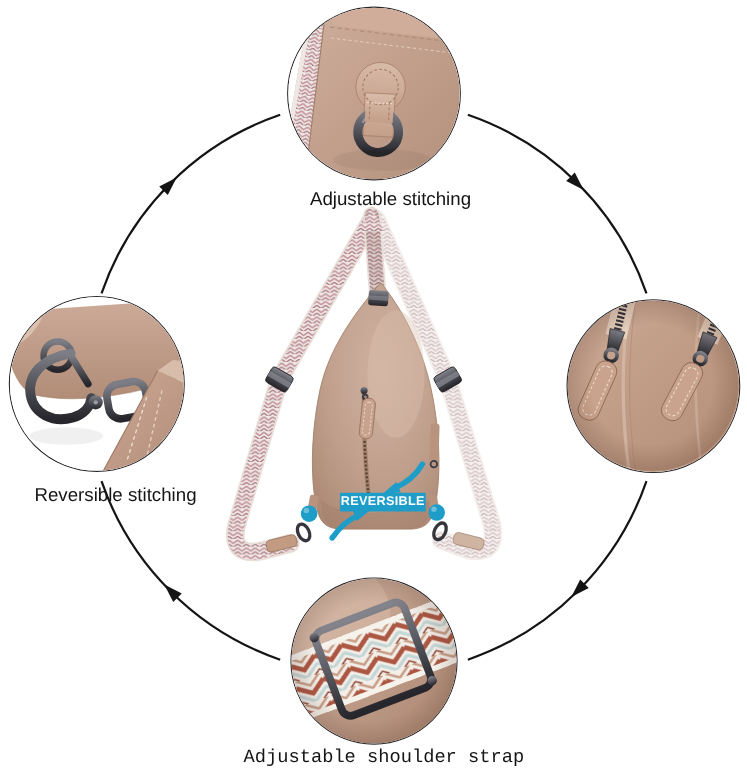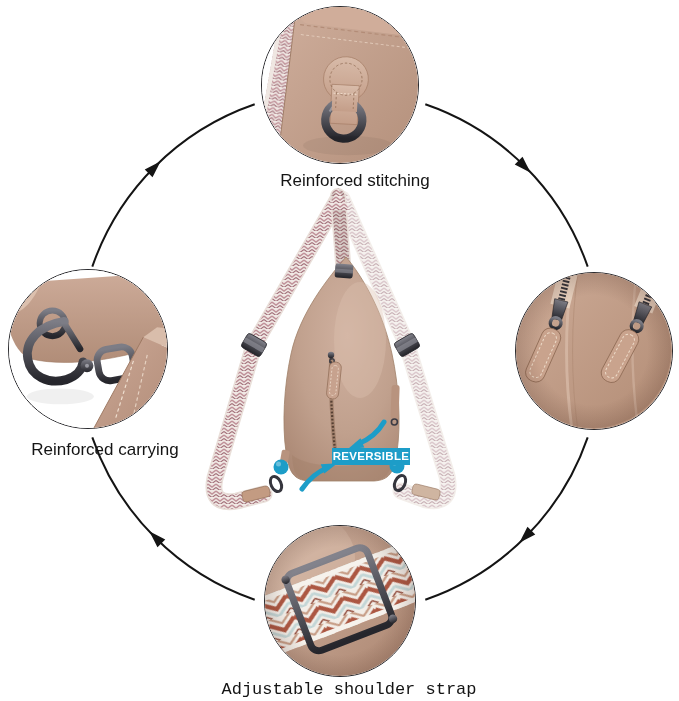--- a/index.html
+++ b/index.html
@@ -18,21 +18,21 @@
   .accent-fill{fill:var(--accent-blue);}
   .callout{position:absolute;border-radius:50%;overflow:hidden;border:1.4px solid #28282c;background:#fff;}
   .callout svg{width:100%;height:100%;}
   .callout-label{
     position:absolute;transform:translateX(-50%);
     font-size:17px;line-height:1.25;color:var(--ink);white-space:nowrap;
   }
   .badge{
     position:absolute;left:309px;top:448px;width:78px;height:17px;
     background:var(--accent-blue);color:#ffffff;
-    font-size:11.5px;line-height:17px;font-weight:bold;text-align:center;letter-spacing:.3px;margin-left:23px;
+    font-size:11.5px;line-height:17px;font-weight:bold;text-align:center;letter-spacing:.3px;
   }
 </style>
 </head>
 <body>
 
 <div class="stage">
 
   <svg id="main-canvas" width="679" height="701" viewBox="0 0 679 701">
     <defs>
       <pattern id="hb" width="8" height="7" patternUnits="userSpaceOnUse">
@@ -182,21 +182,21 @@
         <circle cx="85" cy="116" r="19" fill="none" stroke="url(#t-met)" stroke-width="8.5"></circle>
         <path d="M70 108 A19 19 0 0 1 85 97" stroke="#a9a9b2" stroke-width="2" fill="none" opacity=".7"></path>
         <rect x="72" y="81" width="26" height="26" fill="url(#t-tabg)"></rect>
         <circle cx="85" cy="74" r="16.5" fill="none" stroke="#96715b" stroke-width="1" stroke-dasharray="2.5 2.2" opacity=".85"></circle>
         <path d="M76 88 L76 104 M94 88 L94 104" stroke="#96715b" stroke-width="1" stroke-dasharray="2.5 2.2" fill="none" opacity=".85"></path>
         <path d="M73 89 L97 89" stroke="#f0dccb" stroke-width="1" stroke-dasharray="2 1.6" fill="none"></path>
       </g>
       <ellipse cx="88" cy="142" rx="46" ry="10" fill="#000000" opacity=".05"></ellipse>
     </svg>
   </div>
-  <div class="callout-label" style="left:355px;top:170px;">Reinforced stitching</div>
+  <div class="callout-label" style="left:355px;top:170px;">Adjustable stitching</div>
 
   <div class="callout" style="left:8px;top:269px;width:160px;height:160px;">
     <svg viewBox="0 0 160 160">
       <defs>
         <linearGradient id="l-pan" x1="0" y1="0" x2="0" y2="1">
           <stop offset="0" stop-color="#cdab99"></stop>
             <stop offset="1" stop-color="#b18d78"></stop>
         </linearGradient>
         <linearGradient id="l-strap" x1="0" y1="0" x2="1" y2="1">
           <stop offset="0" stop-color="#cba795"></stop>
@@ -224,21 +224,21 @@
       <g>
         <polygon points="86,160 136,68 168,82 168,160" fill="url(#l-strap)"></polygon>
         <polygon points="136,68 168,82 168,60 150,58" fill="#d9bdab"></polygon>
         <path d="M136 68 L86 160" stroke="#9d7963" stroke-width="1" fill="none"></path>
         <path d="M126 92 L108 150" stroke="#f0e0d1" stroke-width="1.2" stroke-dasharray="3.5 2.8" fill="none"></path>
         <path d="M140 86 L124 156" stroke="#f0e0d1" stroke-width="1.2" stroke-dasharray="3.5 2.8" fill="none" opacity=".8"></path>
       </g>
       <ellipse cx="52" cy="128" rx="34" ry="8" fill="#000000" opacity=".06"></ellipse>
     </svg>
   </div>
-  <div class="callout-label" style="left:105px;top:439px;">Reinforced carrying</div>
+  <div class="callout-label" style="left:105px;top:439px;">Reversible stitching</div>
 
   <div class="callout" style="left:515px;top:272px;width:158px;height:158px;">
     <svg viewBox="0 0 160 160">
       <defs>
         <linearGradient id="r-bg" x1="0" y1="0" x2="1" y2="1">
           <stop offset="0" stop-color="#cdab97"></stop>
             <stop offset="1" stop-color="#b28c75"></stop>
         </linearGradient>
         <linearGradient id="r-met" x1="0" y1="0" x2="0" y2="1">
           <stop offset="0" stop-color="#7d7d86"></stop>

